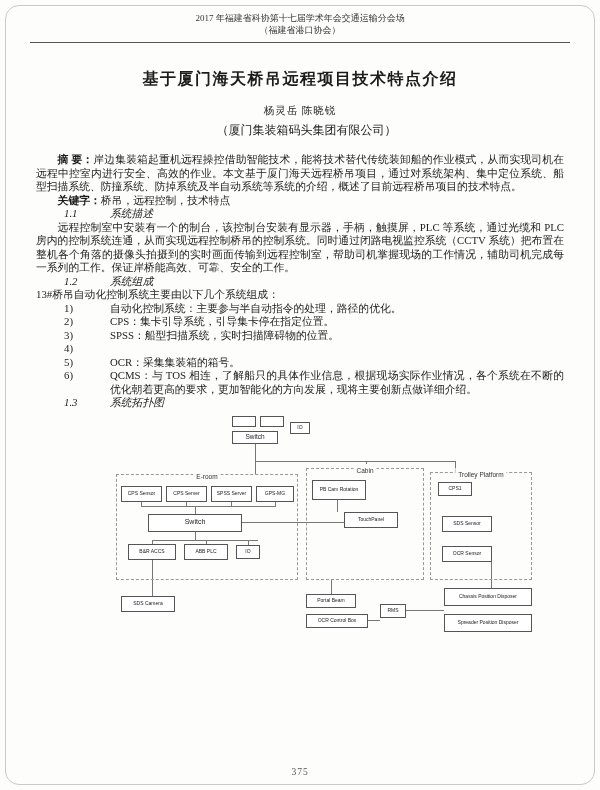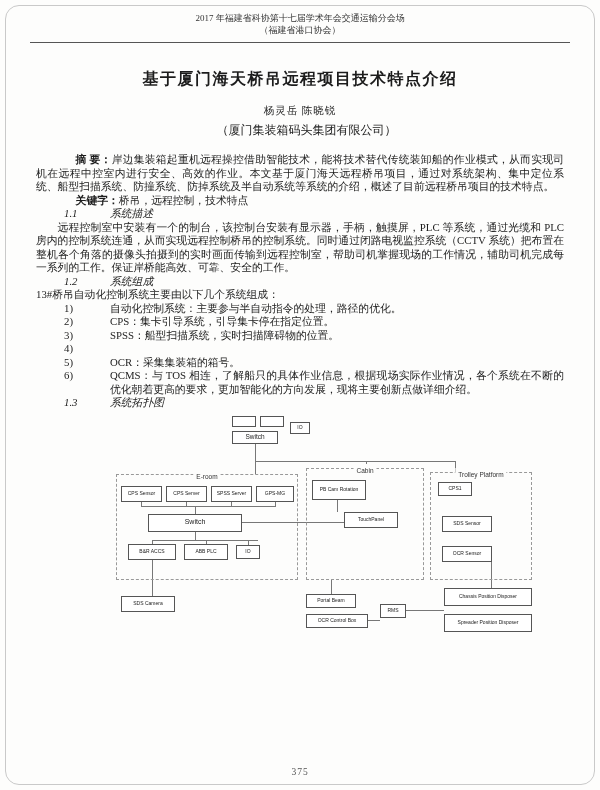--- a/index.html
+++ b/index.html
@@ -9,21 +9,21 @@
   }
   .frame{position:absolute;inset:5px;border:1.5px solid #c9c9c9;border-radius:14px;pointer-events:none;}
   .header{padding-top:12px;text-align:center;font-size:9px;line-height:12px;color:#333;}
   .header-rule{width:540px;margin:6px auto 0;border:0;border-top:1px solid #555;}
   .title{text-align:center;font-size:16px;font-weight:bold;margin-top:26px;letter-spacing:1.5px;}
   .authors{text-align:center;font-size:10.5px;margin-top:14px;letter-spacing:1px;}
   .affiliation{text-align:center;font-size:12px;margin-top:4px;padding-left:13px;}
   .content{width:528px;margin:14px auto 0;font-size:10.8px;line-height:13.5px;text-align:justify;}
   p.para{text-indent:2em;margin:0;}
   .abstract{margin-top:0;}
-  .abstract b,.kw b{font-weight:bold;margin-left:18px;}
+  .abstract b,.kw b{font-weight:bold;}
   .kw{text-indent:2em;margin:3px 0 0 0;}
   .h1{font-weight:bold;font-size:11.5px;margin-top:8px;}
   .sub{display:flex;margin-top:0;font-style:italic;}
   .sub .num{margin-left:28px;width:46px;flex:none;}
   .intro{margin:0;}
   .li{display:flex;}
   .li .num{margin-left:28px;width:46px;flex:none;}
   .li .txt{flex:1;text-align:justify;}
   
   .topo{position:relative;width:528px;height:220px;margin-top:6px;

